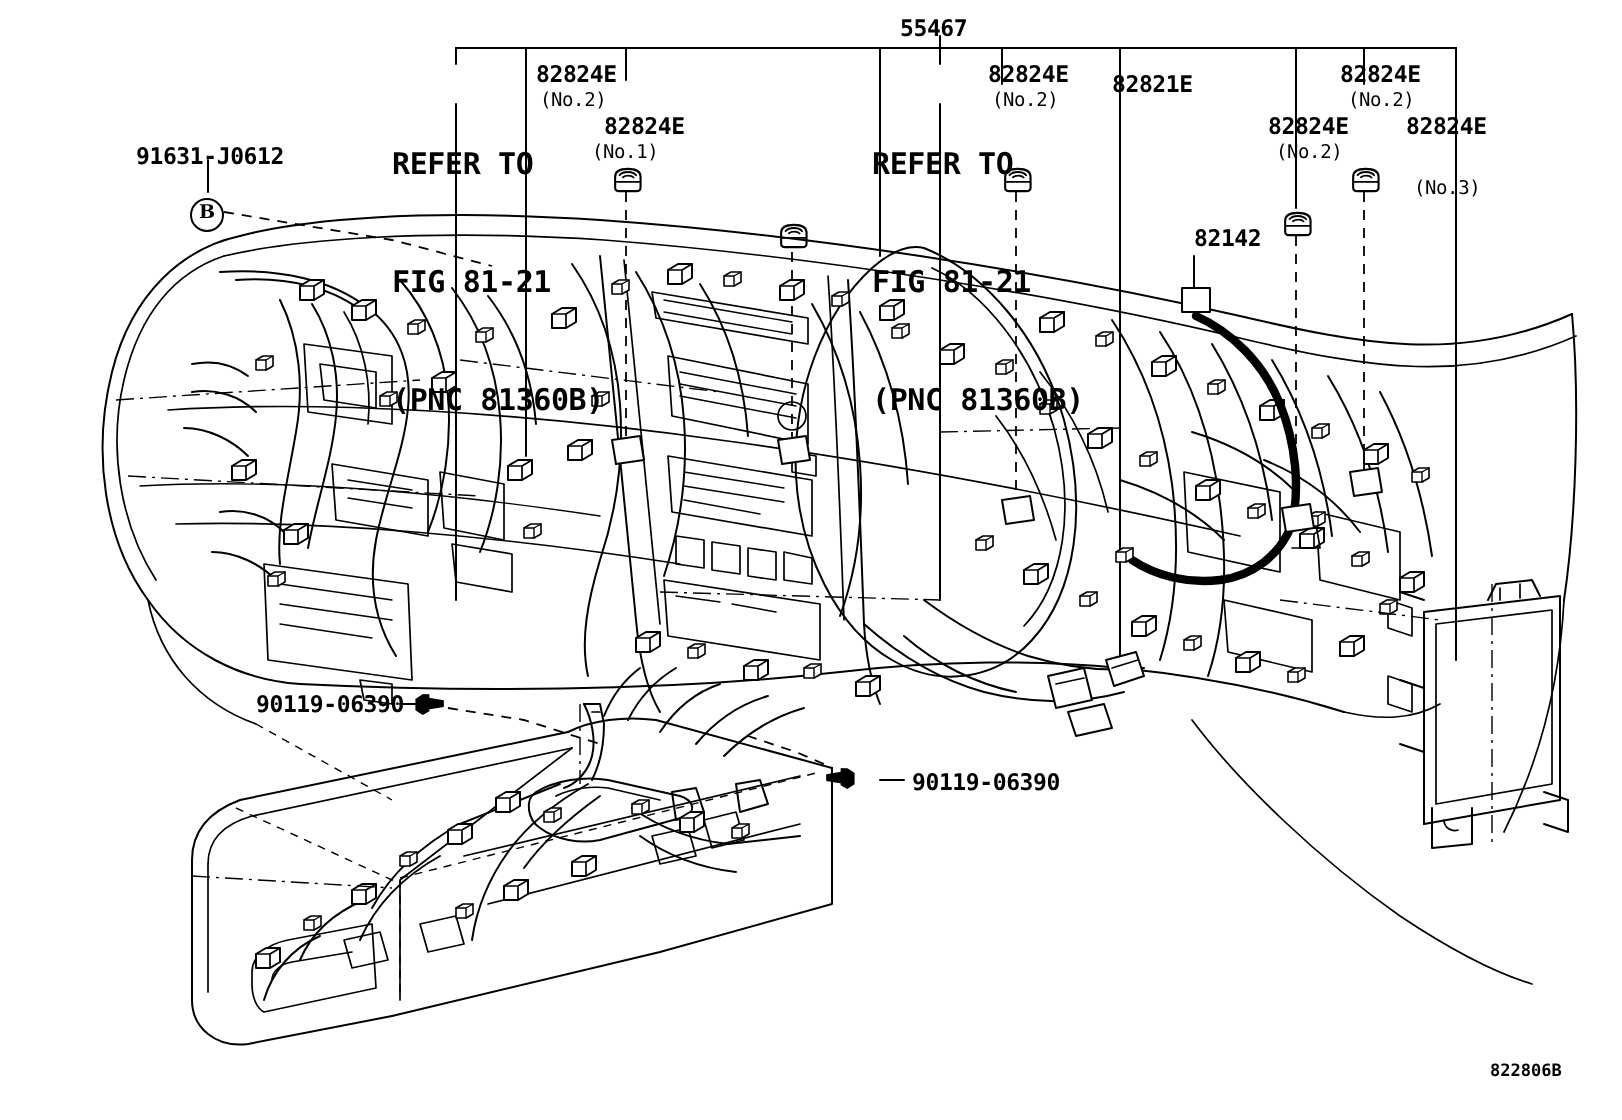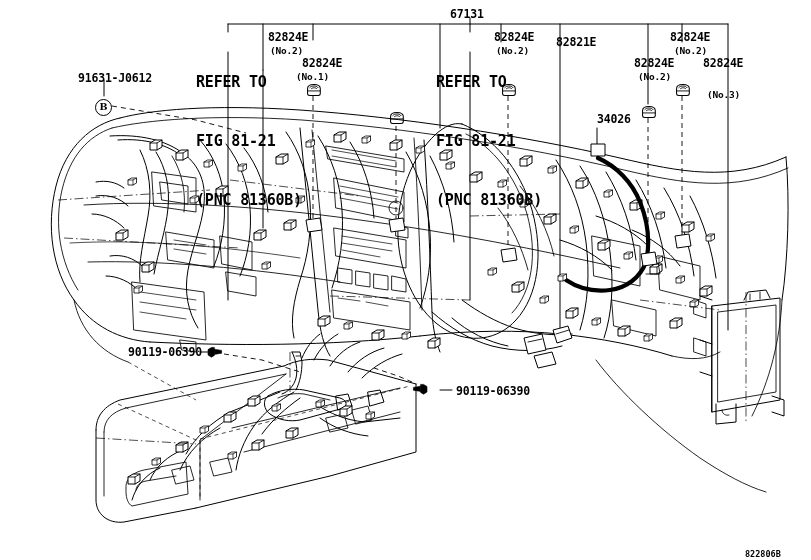--- a/index.html
+++ b/index.html
@@ -33,21 +33,21 @@
     white-space: pre;
     line-height: 1.18;
     letter-spacing: -0.2px;
   }
   .pn {
     font-size: 11.5px;
     font-weight: 700;
   }
   .pn-sub {
     font-size: 9.5px;
-    font-weight: 700;
+    font-weight: 400;
     text-align: center;
   }
   .refblk {
     font-size: 15px;
     font-weight: 700;
     line-height: 1.32;
   }
   .sheetcode {
     font-size: 8.5px;
     font-weight: 700;
@@ -605,23 +605,23 @@
     <div>FIG 81-21</div>
     <div>(PNC 81360B)</div>
   </div>
 
   <div class="lbl refblk" style="left:436px; top:33px;">
     <div>REFER TO</div>
     <div>FIG 81-21</div>
     <div>(PNC 81360B)</div>
   </div>
 
-  <div class="lbl pn" style="left:78px; top:72px;">91631-J0612</div>
-
-  <div class="lbl pn" style="left:450px; top:8px;">67131</div>
+  <div class="lbl pn" style="left:68px; top:72px;">91631-J0612</div>
+
+  <div class="lbl pn" style="left:450px; top:8px;">55467</div>
 
   <div class="lbl pn" style="left:268px; top:31px;">82824E</div>
   <div class="lbl pn-sub" style="left:270px; top:45px;">(No.2)</div>
 
   <div class="lbl pn" style="left:302px; top:57px;">82824E</div>
   <div class="lbl pn-sub" style="left:296px; top:71px;">(No.1)</div>
 
   <div class="lbl pn" style="left:494px; top:31px;">82824E</div>
   <div class="lbl pn-sub" style="left:496px; top:45px;">(No.2)</div>
 
@@ -629,23 +629,23 @@
 
   <div class="lbl pn" style="left:670px; top:31px;">82824E</div>
   <div class="lbl pn-sub" style="left:674px; top:45px;">(No.2)</div>
 
   <div class="lbl pn" style="left:634px; top:57px;">82824E</div>
   <div class="lbl pn-sub" style="left:638px; top:71px;">(No.2)</div>
 
   <div class="lbl pn" style="left:703px; top:57px;">82824E</div>
   <div class="lbl pn-sub" style="left:707px; top:89px;">(No.3)</div>
 
-  <div class="lbl pn" style="left:597px; top:113px;">34026</div>
+  <div class="lbl pn" style="left:597px; top:113px;">82142</div>
 
   <div class="lbl pn" style="left:128px; top:346px;">90119-06390</div>
 
   <div class="lbl pn" style="left:456px; top:385px;">90119-06390</div>
 
   <div class="bubble" style="left:95px; top:99px;">B</div>
 
-  <div class="lbl sheetcode" style="left:745px; top:549px;">822806B</div>
+  <div class="lbl sheetcode" style="left:745px; top:531px;">822806B</div>
 
 </div>
 
 </body></html>

